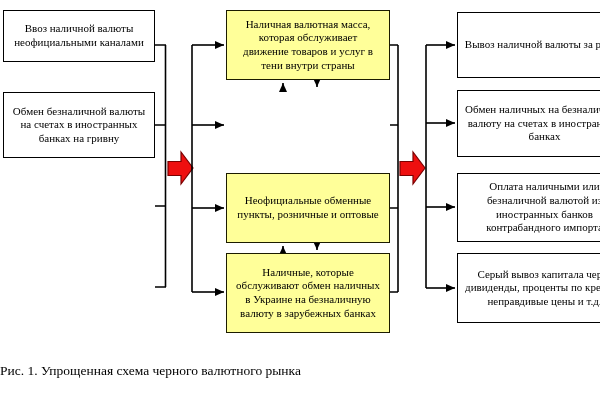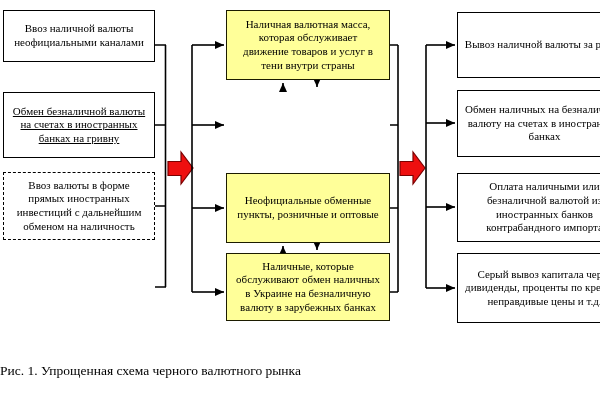--- a/index.html
+++ b/index.html
@@ -15,28 +15,28 @@
   .box{
     position:absolute;box-sizing:border-box;
     display:flex;align-items:center;justify-content:center;
     text-align:center;font-size:11px;line-height:1.23;
     background:#fff;border:1.4px solid #000;padding:2px 6px;
   }
   .box.dashed{border:1.6px dashed #000;}
   .box.mid{background:var(--fill-mid,#ffff99);border:1.6px solid #1c1c00;padding:17px 9px;}
   
   .b-l0{left:3px;top:10px;width:152px;height:52px;}
-  .b-l1{left:3px;top:92px;width:152px;height:66px;text-decoration:underline;}
+  .b-l1{left:3px;top:92px;width:152px;height:66px;}
   .b-l2{left:3px;top:172px;width:152px;height:68px;}
   .b-l3{left:3px;top:252px;width:152px;height:71px;}
   
   .b-m0{left:226px;top:10px;width:164px;height:70px;}
   .b-m1{left:226px;top:90px;width:164px;height:70px;}
   .b-m2{left:226px;top:173px;width:164px;height:70px;}
-  .b-m3{left:226px;top:253px;width:164px;height:68px;}
+  .b-m3{left:226px;top:253px;width:164px;height:80px;}
   
   .b-r0{left:457px;top:12px;width:175px;height:66px;}
   .b-r1{left:457px;top:90px;width:175px;height:67px;}
   .b-r2{left:457px;top:173px;width:175px;height:69px;}
   .b-r3{left:457px;top:253px;width:175px;height:70px;}
   .caption{
     position:absolute;left:0;right:0;top:360px;height:22px;
     text-align:left;font-size:13.5px;line-height:22px;
   }
 </style>
@@ -76,21 +76,20 @@
 
     <line class="ln" x1="426" y1="45" x2="426" y2="288"></line>
     <line class="ln" marker-end="url(#ah)" x1="426" y1="45" x2="455" y2="45"></line>
     <line class="ln" marker-end="url(#ah)" x1="426" y1="123" x2="455" y2="123"></line>
     <line class="ln" marker-end="url(#ah)" x1="426" y1="207" x2="455" y2="207"></line>
     <line class="ln" marker-end="url(#ah)" x1="426" y1="288" x2="455" y2="288"></line>
   </svg>
 
   <div class="box b-l0">Ввоз наличной валюты неофициальными каналами</div>
   <div class="box b-l1">Обмен безналичной валюты на счетах в иностранных банках на гривну</div>
-  <div class="box dashed b-l2">Ввоз валюты в форме прямых иностранных инвестиций с дальнейшим обменом на наличность</div>
 
   <div class="box mid b-m0">Наличная валютная масса, которая обслуживает движение товаров и услуг в тени внутри страны</div>
   <div class="box mid b-m2">Неофициальные обменные пункты, розничные и оптовые</div>
   <div class="box mid b-m3">Наличные, которые обслуживают обмен наличных в Украине на безналичную валюту в зарубежных банках</div>
 
   <div class="box b-r0">Вывоз наличной валюты за рубеж</div>
   <div class="box b-r1">Обмен наличных на безналичную валюту на счетах в иностранных банках</div>
   <div class="box b-r2">Оплата наличными или безналичной валютой из иностранных банков контрабандного импорта</div>
   <div class="box b-r3">Серый вывоз капитала через дивиденды, проценты по кредиту, неправдивые цены и т.д.</div>
 

